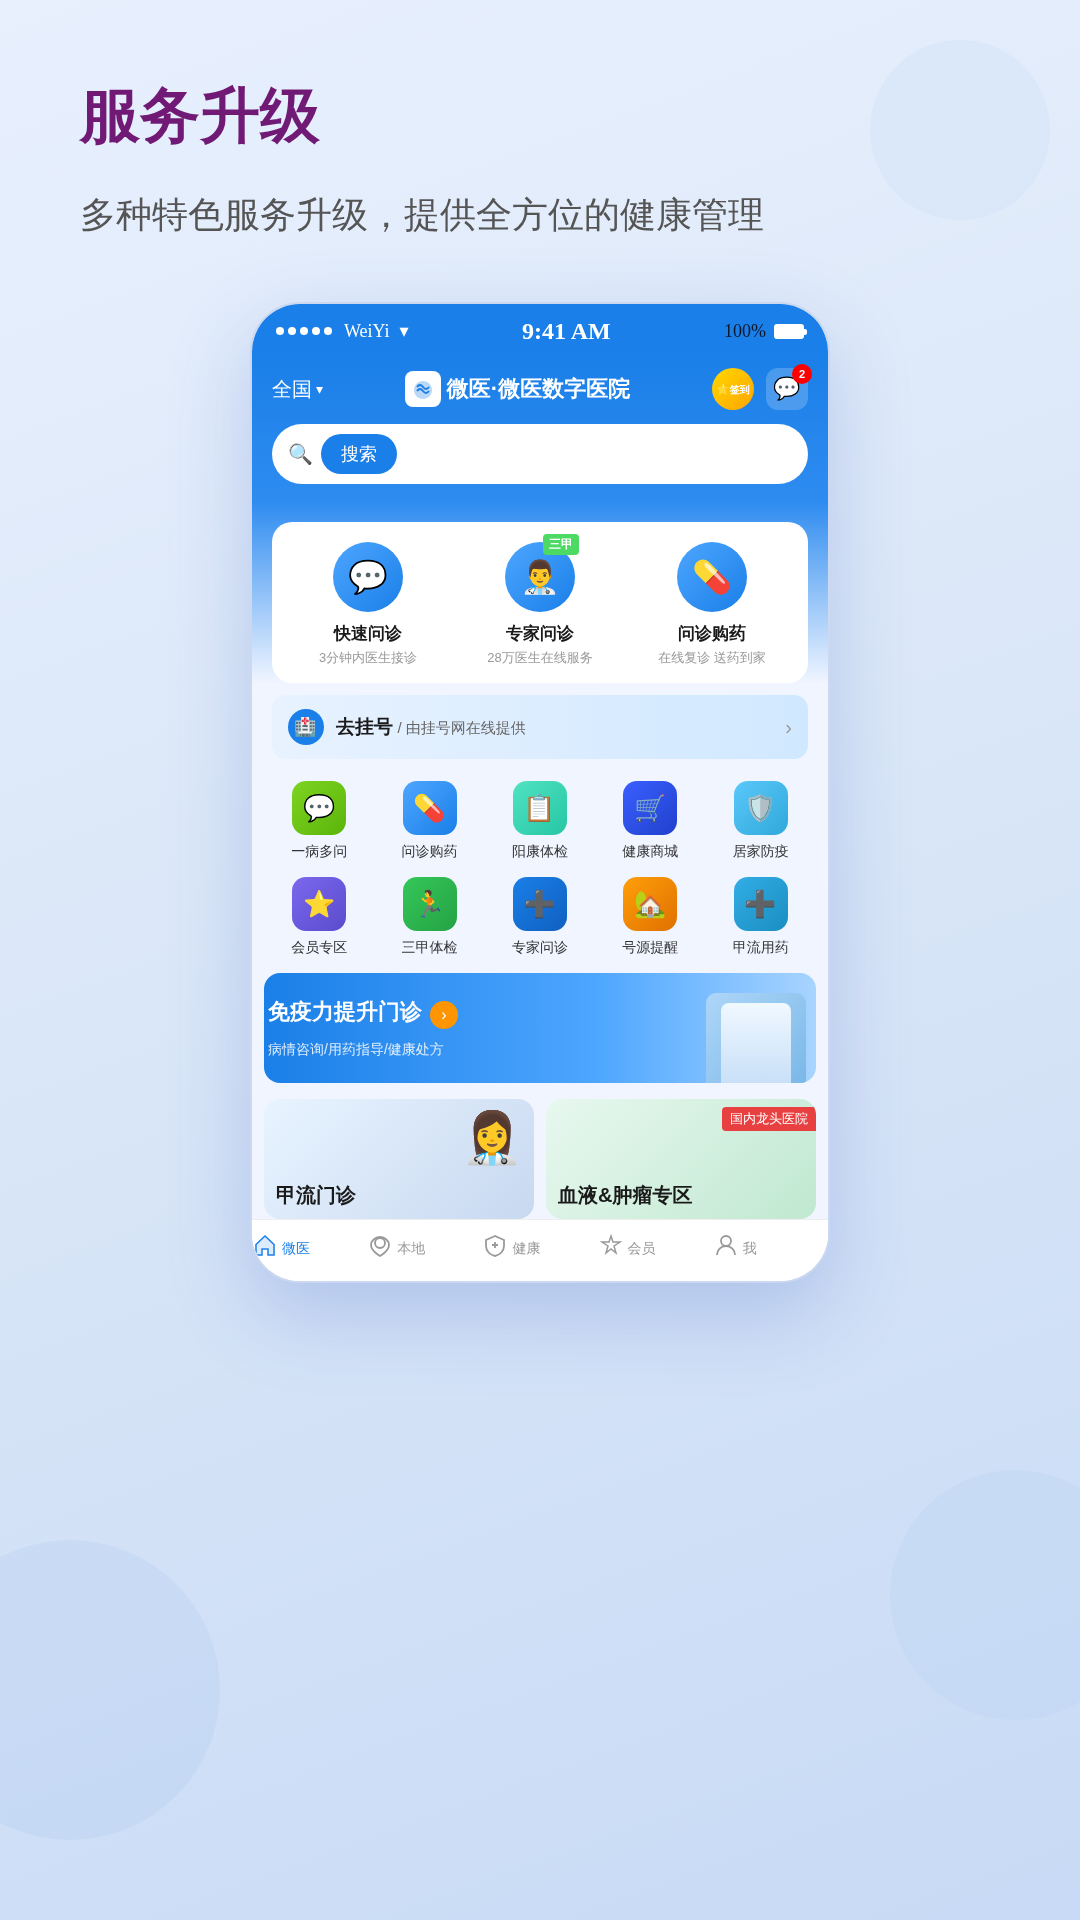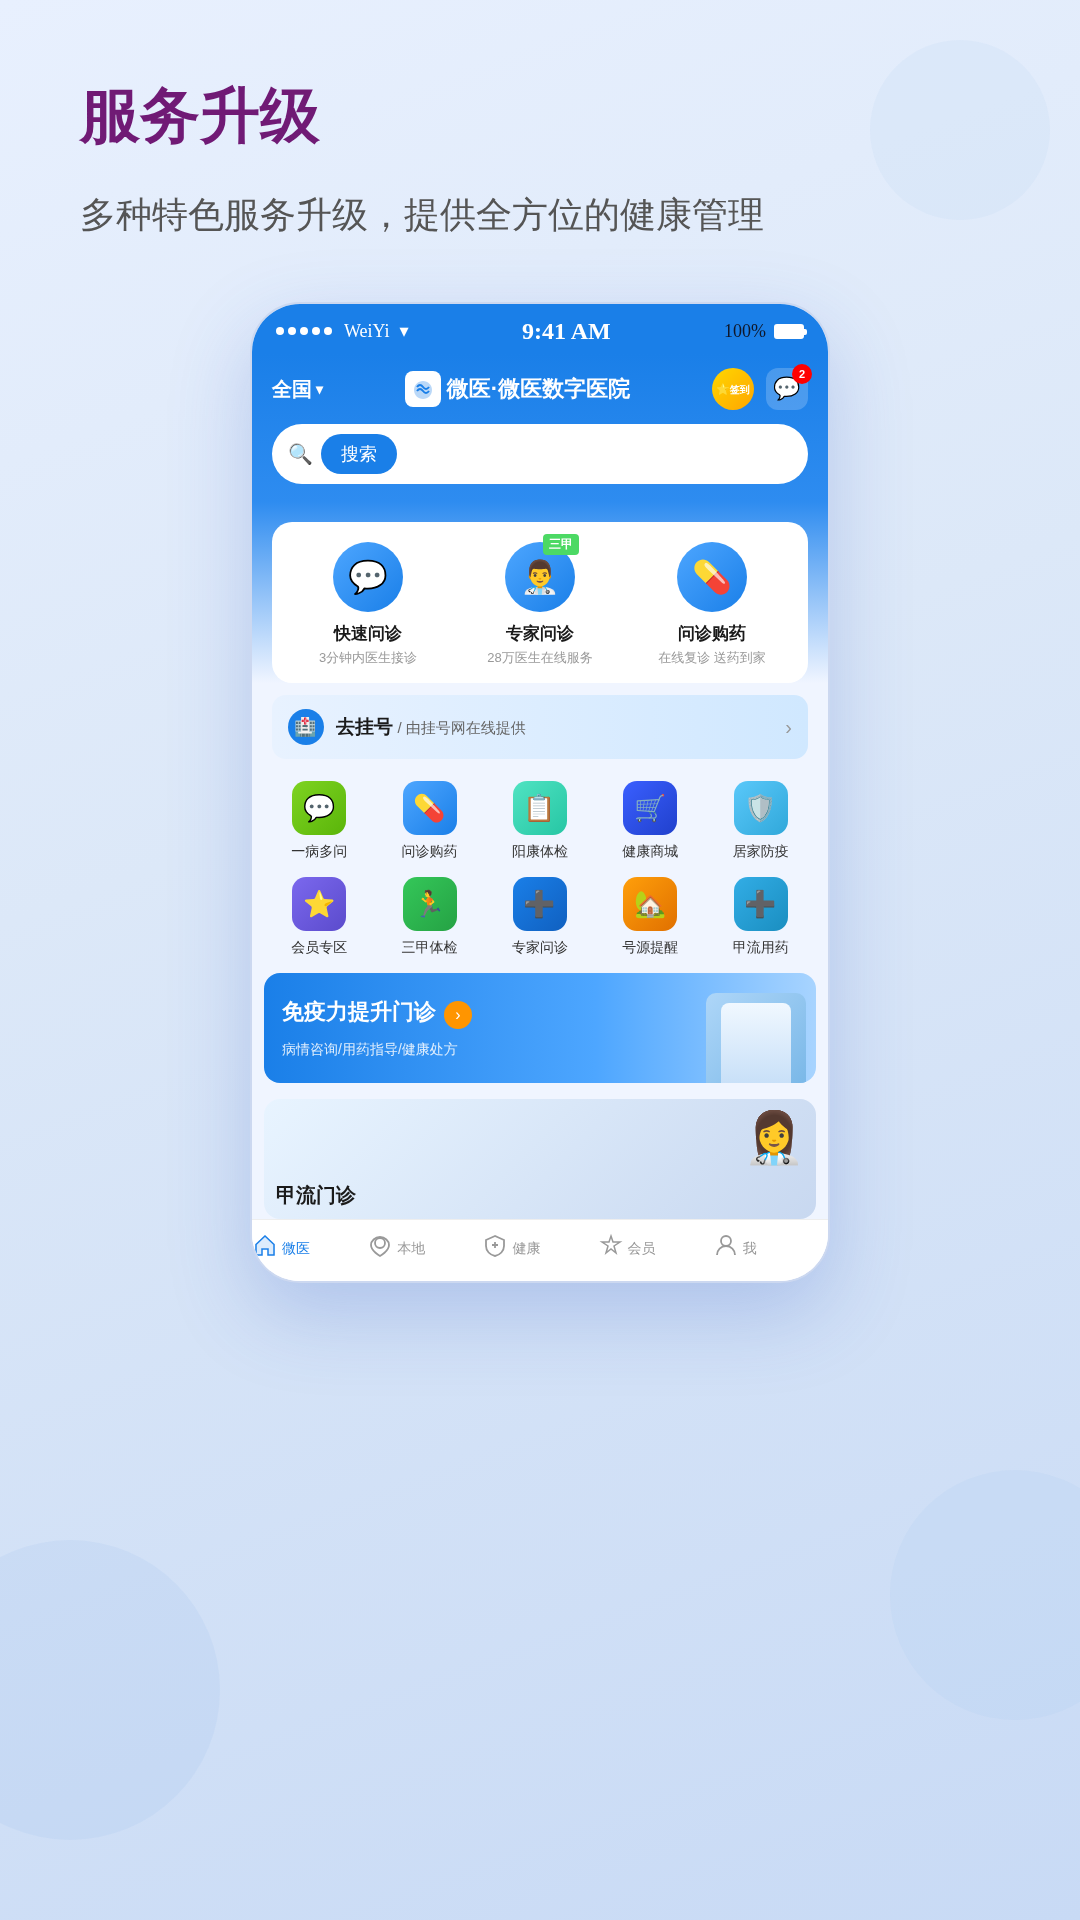--- a/index.html
+++ b/index.html
@@ -114,21 +114,21 @@
     .app-header-top {
       display: flex;
       align-items: center;
       justify-content: space-between;
       margin-bottom: 14px;
     }
     .location-btn {
       display: flex; align-items: center; gap: 4px;
       color: #fff;
       font-size: 20px;
-      font-weight: 700;
+      font-weight: 400;
     }
     .location-arrow {
       font-size: 14px;
       color: #fff;
     }
     .app-logo {
       display: flex; align-items: center; gap: 6px;
     }
     .logo-icon {
       width: 36px; height: 36px;
@@ -339,21 +339,21 @@
     .ic-cyan { background: linear-gradient(135deg, #32ade6, #1a8ec0); }
 
     
     .promo-banner {
       margin: 8px 12px;
       background: linear-gradient(90deg, #1a7fe8 0%, #4da6ff 60%, #a8d4ff 100%);
       border-radius: 16px;
       height: 110px;
       display: flex;
       align-items: center;
-      padding: 16px 18px;
+      padding: 16px 4px;
       position: relative;
       overflow: hidden;
     }
     .promo-content {
       flex: 1;
     }
     .promo-title {
       font-size: 22px;
       font-weight: 700;
       color: #fff;
@@ -649,20 +649,24 @@
         </div>
         <div class="promo-img">
           <div class="doctor-figure"></div>
         </div>
       </div>
 
       <div class="bottom-cards">
         <div class="bottom-card card-left">
           <div class="card-face">👩‍⚕️</div>
           <div class="card-label">甲流门诊</div>
+        </div>
+        <div class="bottom-card card-right">
+          <div class="card-tag">国内龙头医院</div>
+          <div class="card-label">血液&amp;肿瘤专区</div>
         </div>
       </div>
 
       <div class="bottom-nav">
         <div class="nav-item">
           <span class="nav-icon active">
             <svg width="26" height="26" viewBox="0 0 26 26" fill="#1a7fe8">
               <path d="M13 3 L3 12 L3 23 L10 23 L10 16 L16 16 L16 23 L23 23 L23 12 Z" fill="#1a7fe8" opacity="0.15"></path>
               <path d="M13 4 L4 12.5 V23 H10 V17 H16 V23 H22 V12.5 Z" stroke="#1a7fe8" stroke-width="1.5" fill="none"></path>
             </svg>

